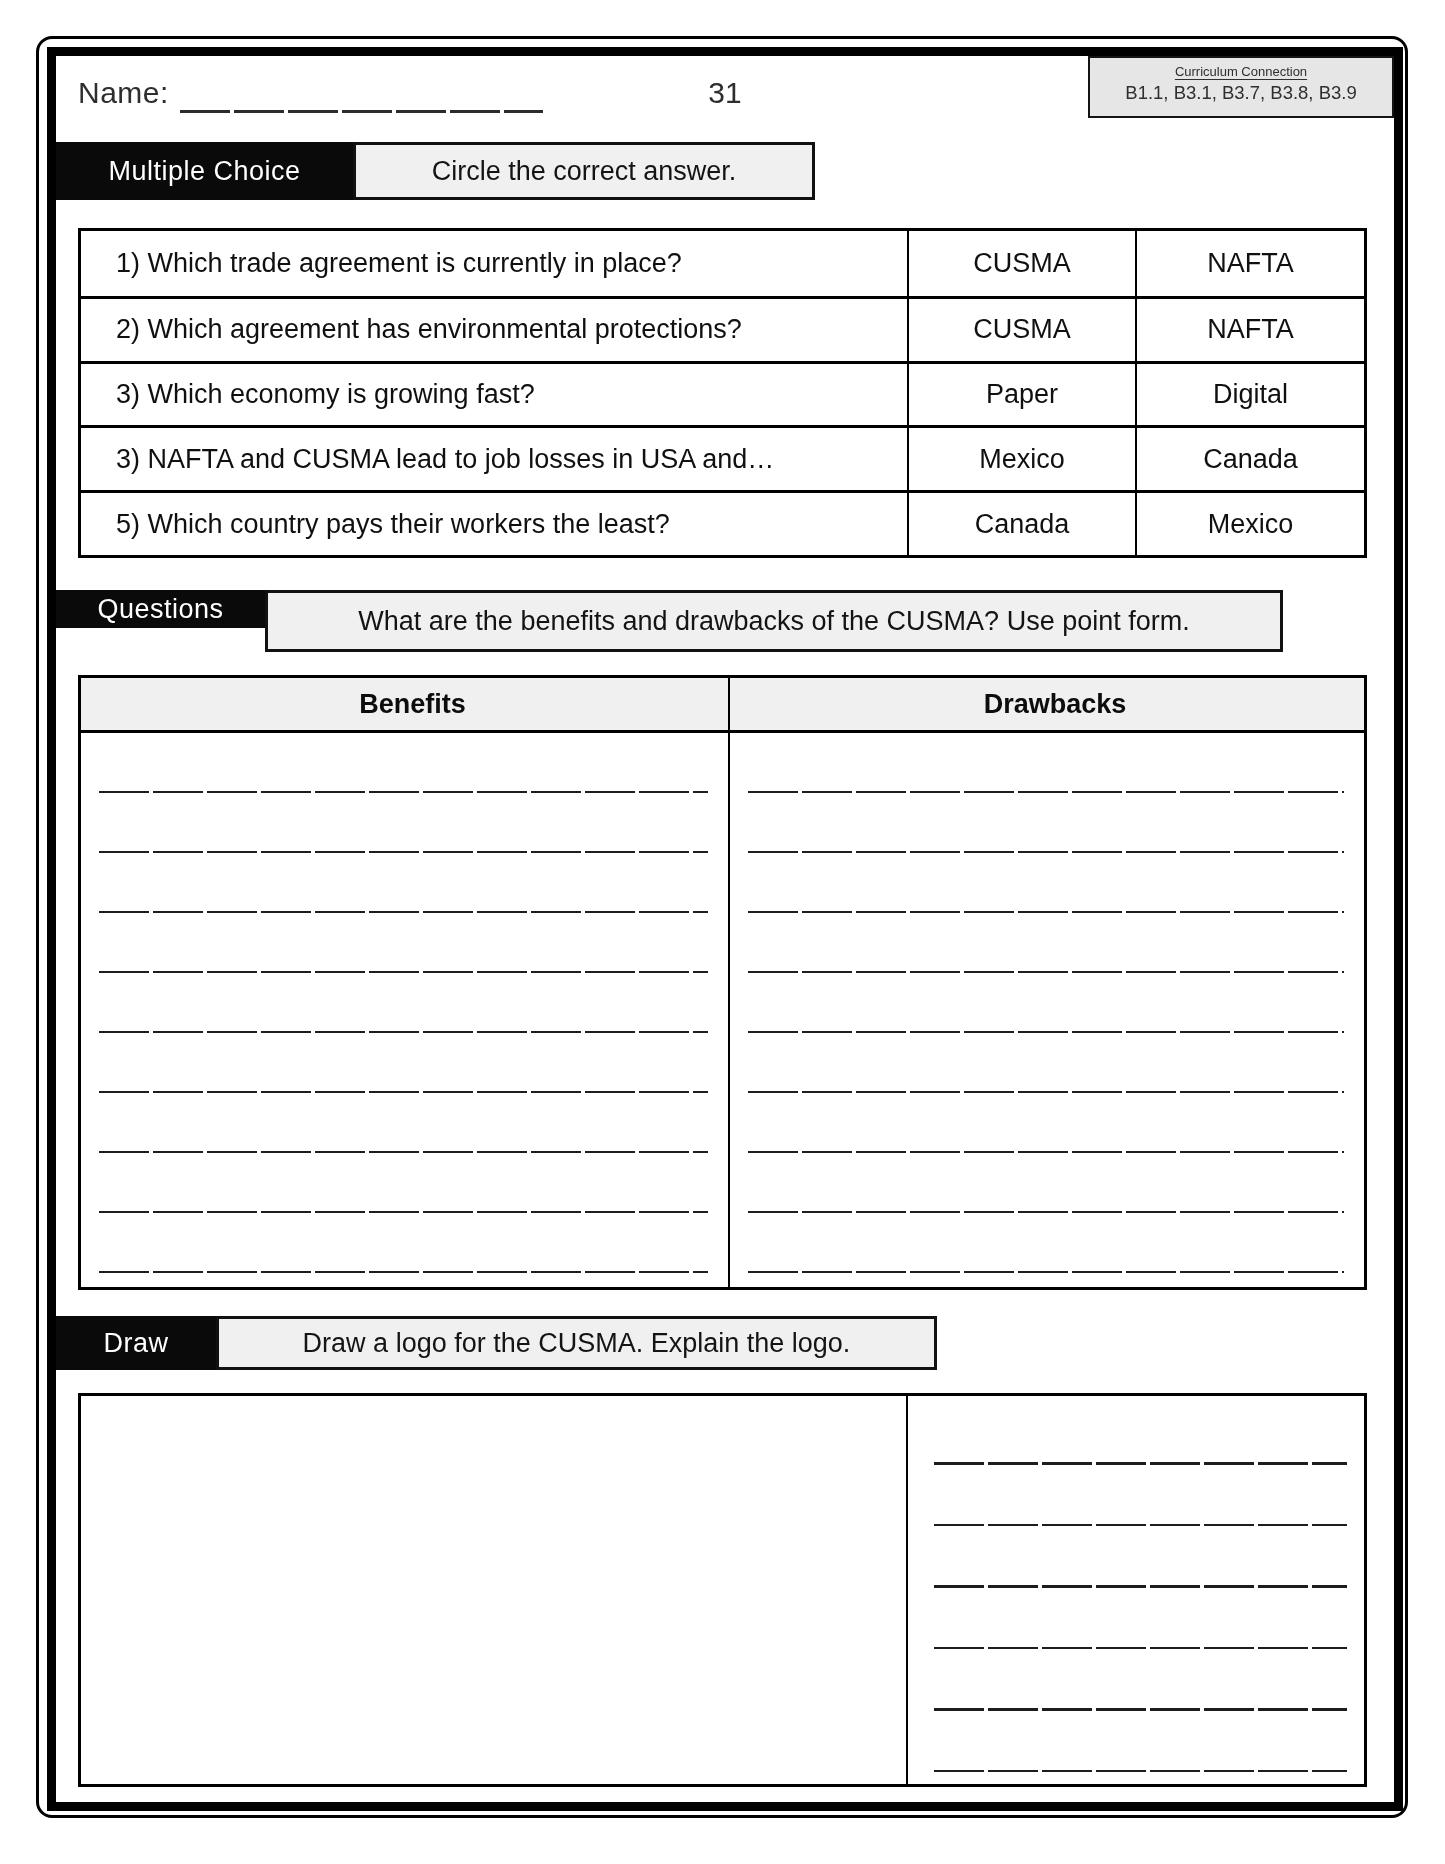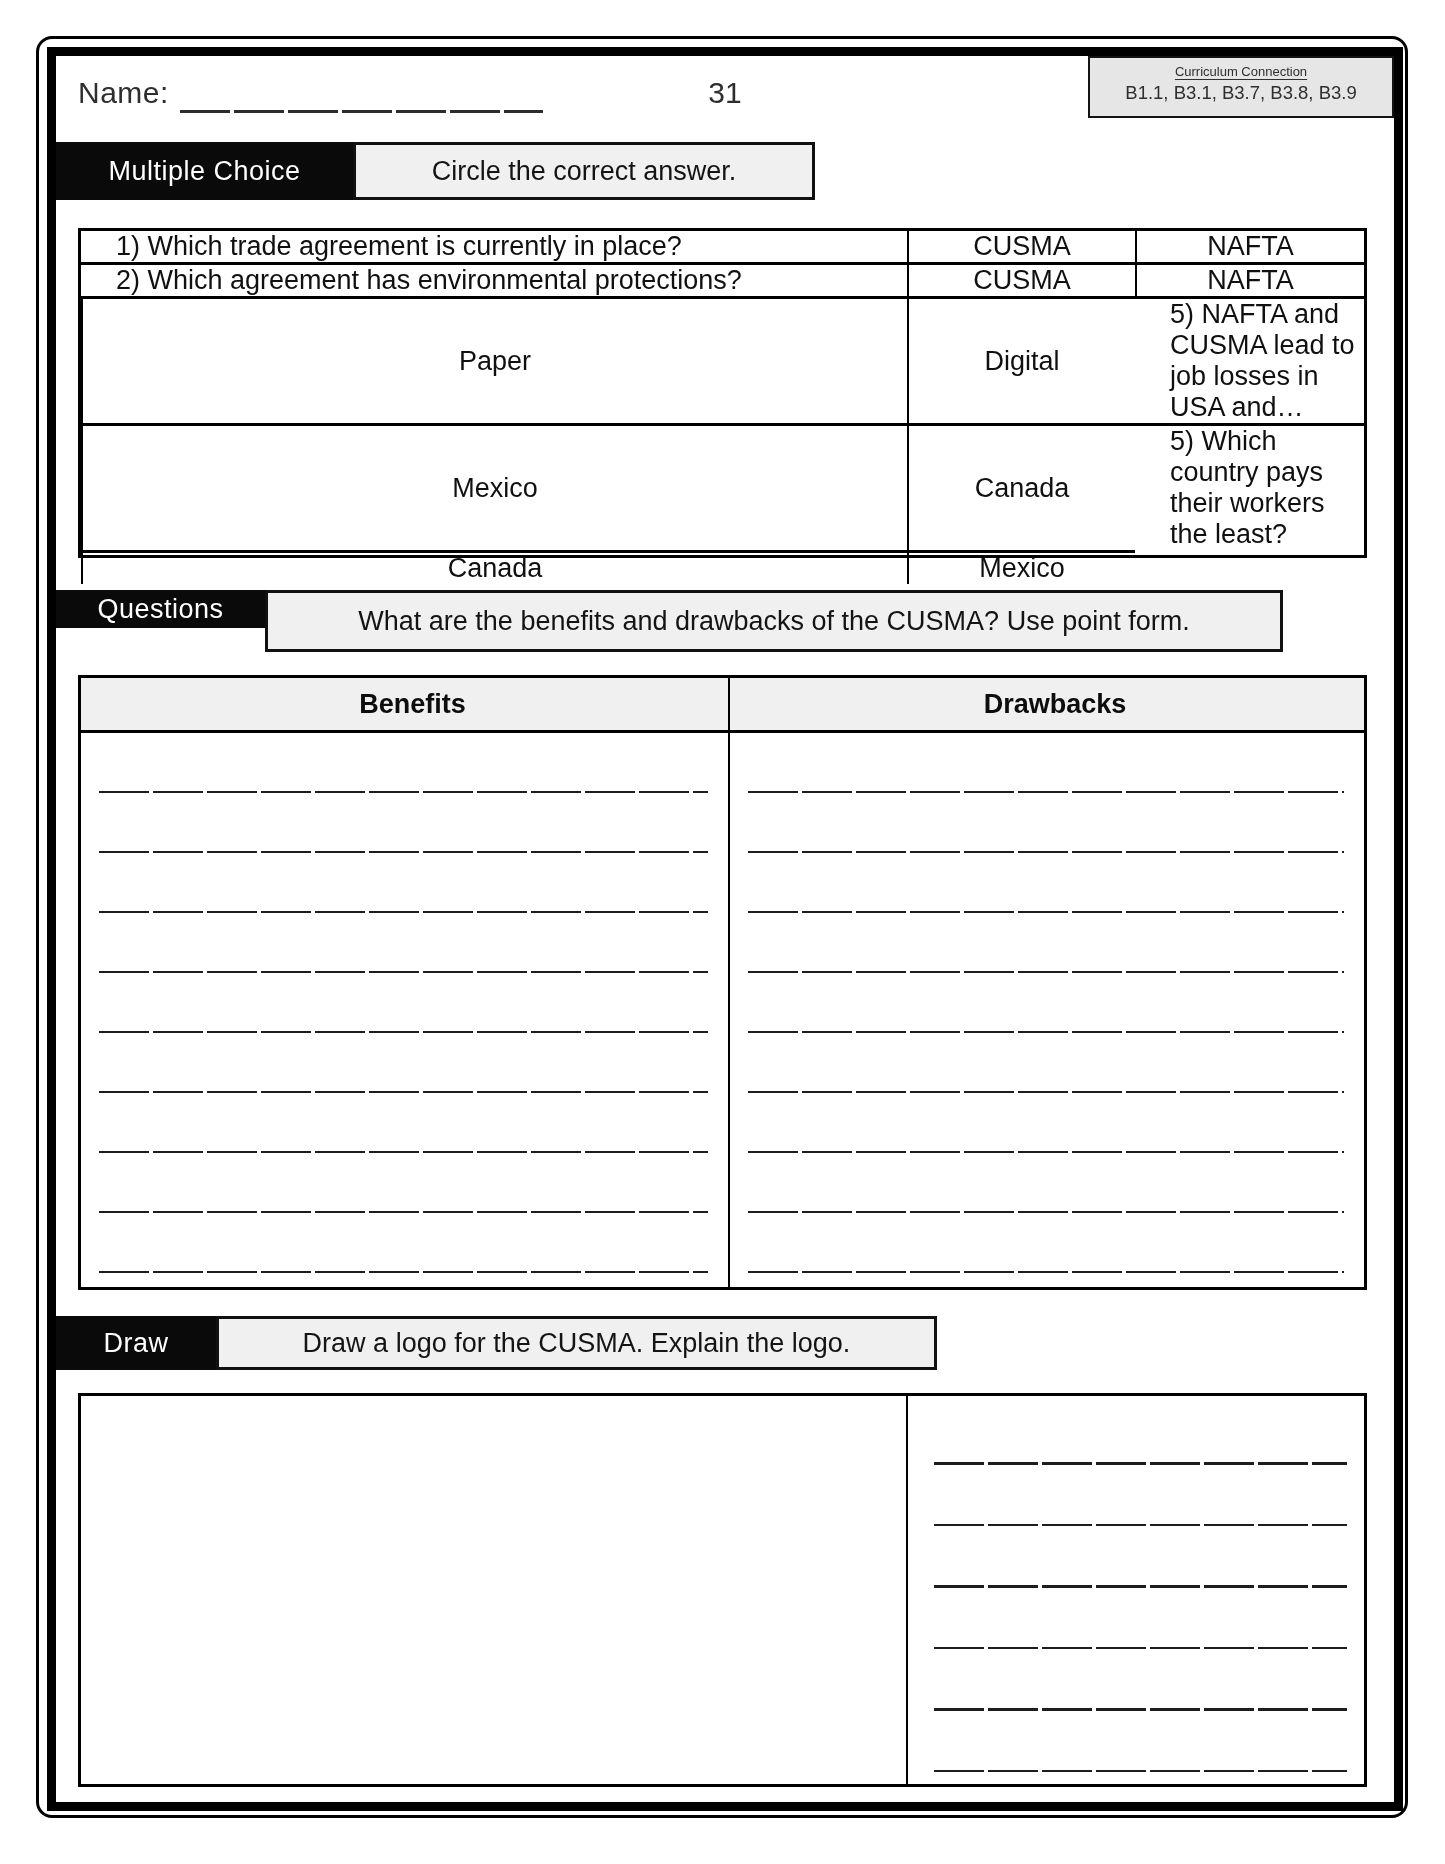--- a/index.html
+++ b/index.html
@@ -152,24 +152,25 @@
 
   <div class="mc-table">
     <div class="q-cell">1) Which trade agreement is currently in place?</div>
     <div class="a-cell">CUSMA</div>
     <div class="a-cell">NAFTA</div>
 
     <div class="q-cell">2) Which agreement has environmental protections?</div>
     <div class="a-cell">CUSMA</div>
     <div class="a-cell">NAFTA</div>
 
+    <div class="q-cell">3) Which economy is growing fast?</div>
     <div class="a-cell">Paper</div>
     <div class="a-cell">Digital</div>
 
-    <div class="q-cell">5) NAFTA and CUSMA lead to job losses in USA and…</div>
+    <div class="q-cell">3) NAFTA and CUSMA lead to job losses in USA and…</div>
     <div class="a-cell">Mexico</div>
     <div class="a-cell">Canada</div>
 
     <div class="q-cell">5) Which country pays their workers the least?</div>
     <div class="a-cell">Canada</div>
     <div class="a-cell">Mexico</div>
   </div>
 
   <div class="band-label q-label">Questions</div>
   <div class="band-box q-box">What are the benefits and drawbacks of the CUSMA? Use point form.</div>

